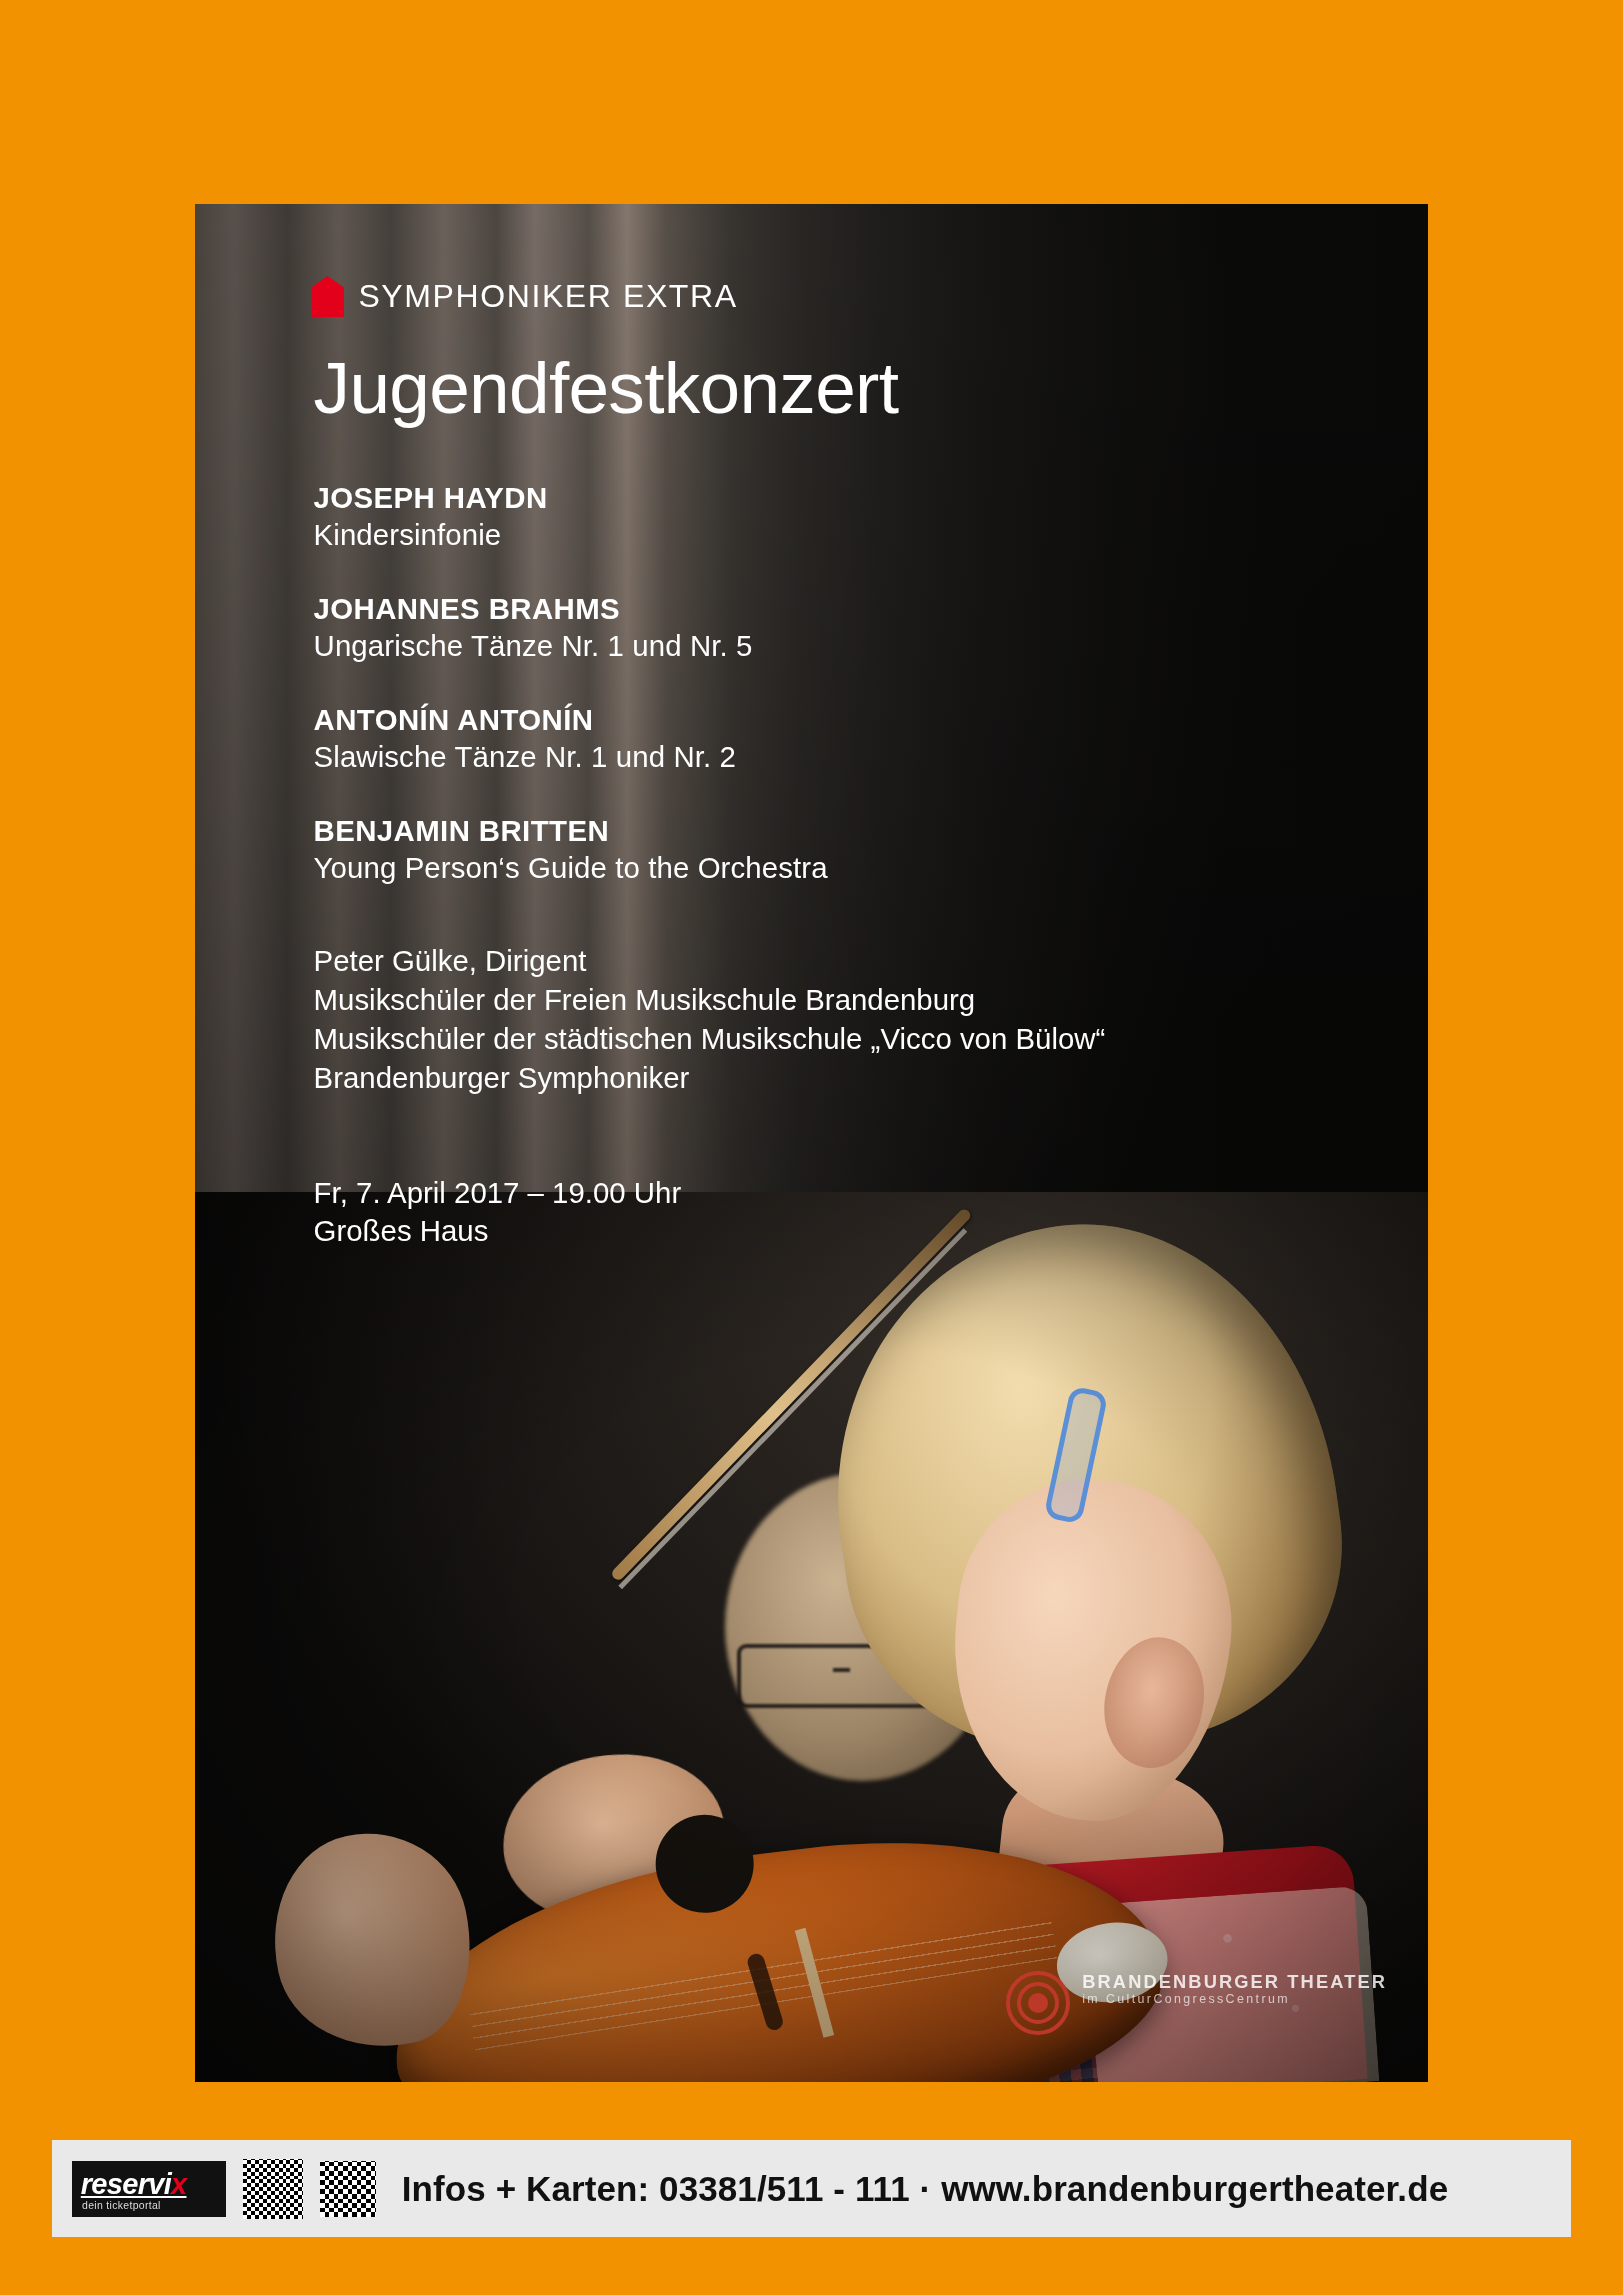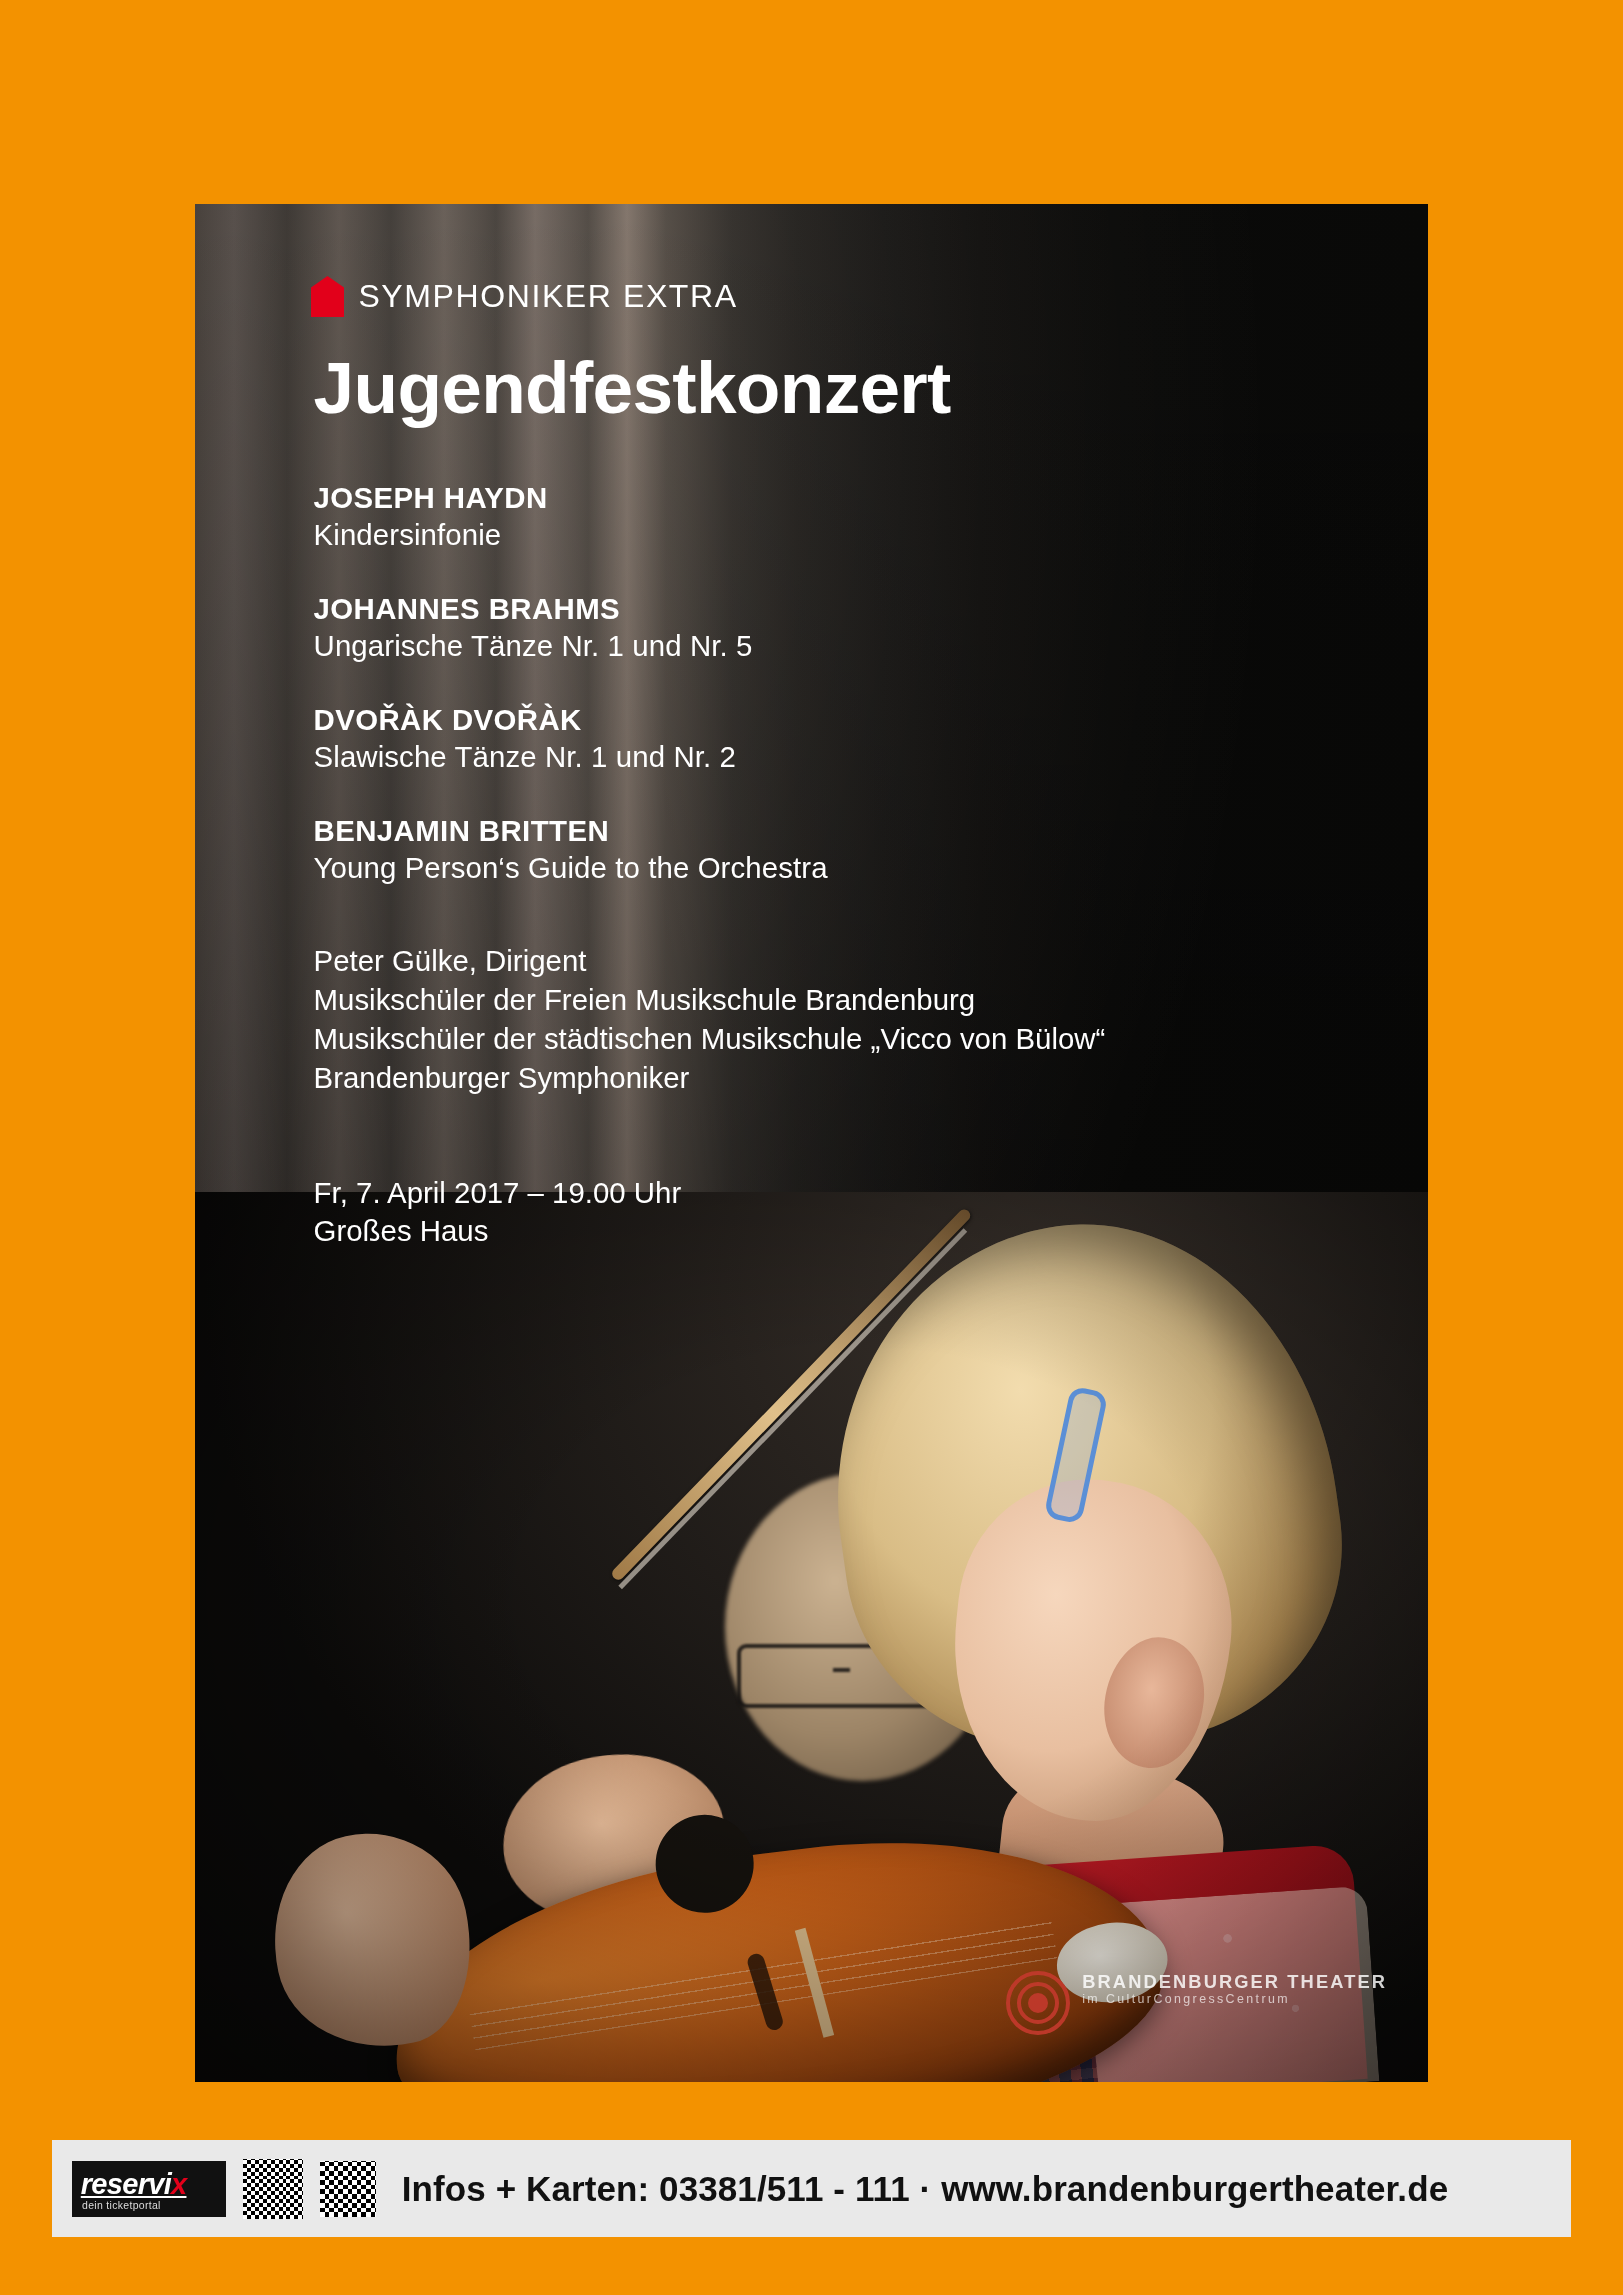--- a/index.html
+++ b/index.html
@@ -315,21 +315,21 @@
     clip-path: polygon(50% 0%, 100% 28%, 100% 100%, 0% 100%, 0% 28%);
   }
   .kicker-label {
     font-size: 32px;
     letter-spacing: 1.6px;
     font-weight: 400;
     white-space: nowrap;
   }
   .poster-title {
     font-size: 73px;
-    font-weight: 700;
+    font-weight: 400;
     letter-spacing: -0.7px;
     margin: 0 0 55px 2.6px;
     line-height: 1;
   }
   .work {
     margin: 0 0 37px 2.6px;
   }
   .work-composer {
     font-size: 29.4px;
     font-weight: 700;
@@ -512,21 +512,21 @@
       <div class="work-composer">JOSEPH HAYDN</div>
       <div class="work-piece">Kindersinfonie</div>
     </div>
 
     <div class="work">
       <div class="work-composer">JOHANNES BRAHMS</div>
       <div class="work-piece">Ungarische Tänze Nr. 1 und Nr. 5</div>
     </div>
 
     <div class="work">
-      <div class="work-composer">DVOŘÀK DVOŘÀK</div>
+      <div class="work-composer">ANTONÍN ANTONÍN</div>
       <div class="work-piece">Slawische Tänze Nr. 1 und Nr. 2</div>
     </div>
 
     <div class="work">
       <div class="work-composer">BENJAMIN BRITTEN</div>
       <div class="work-piece">Young Person‘s Guide to the Orchestra</div>
     </div>
 
     <div class="credits">
       <div>Peter Gülke, Dirigent</div>

